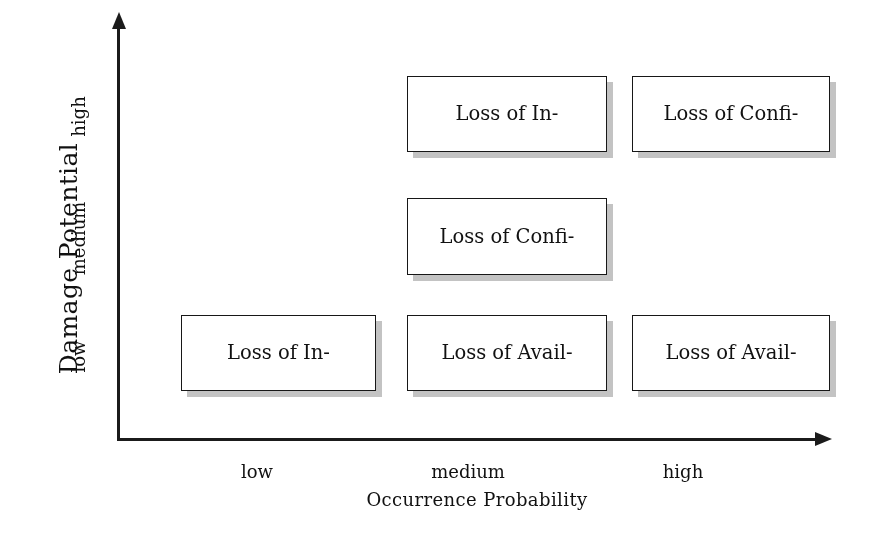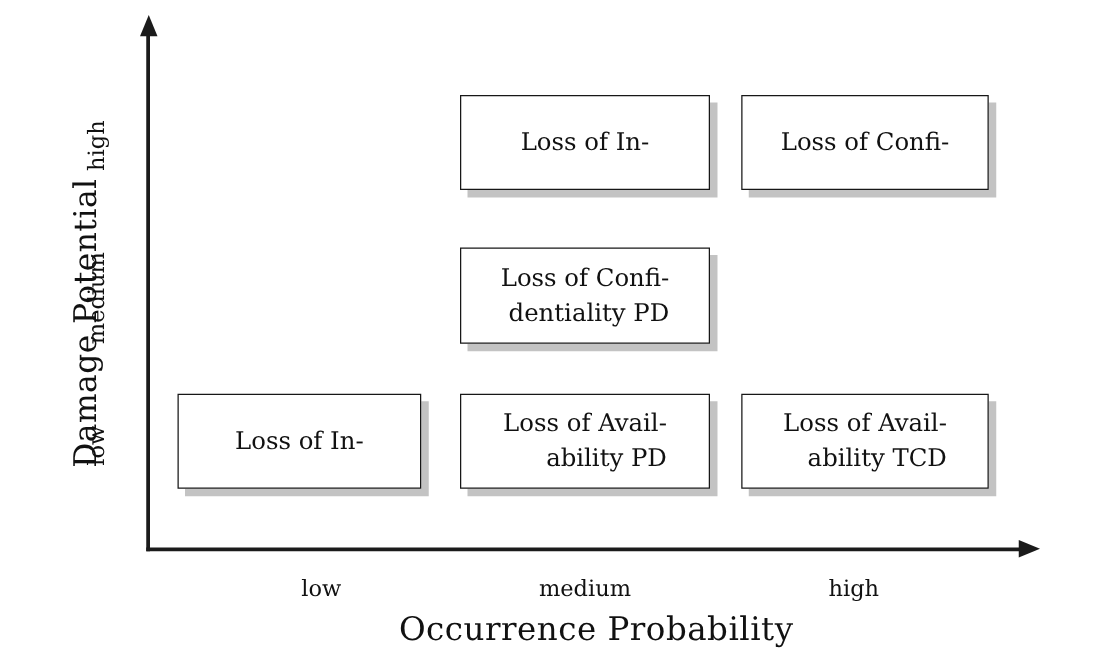--- a/index.html
+++ b/index.html
@@ -69,21 +69,21 @@
     font-size: 25px;
     letter-spacing: 0.4px;
     white-space: nowrap;
   }
   #x-axis-title {
     position: absolute;
     left: 187px;
     top: 489px;
     width: 580px;
     text-align: center;
-    font-size: 26px;
+    font-size: 18px;
     letter-spacing: 0.4px;
     white-space: nowrap;
   }
 
   
   .y-tick {
     position: absolute;
     width: 110px;
     text-align: center;
     transform: rotate(-90deg);
@@ -110,24 +110,25 @@
   
   .risk-box {
     position: absolute;
     box-sizing: border-box;
     background: #ffffff;
     border: 1.6px solid #171717;
     box-shadow: 6px 6px 0 0 #c3c3c3;
     display: flex;
     align-items: center;
     justify-content: center;
-    text-align: right;
+    text-align: left;
     font-size: 19.5px;
     line-height: 1.42;
     color: #111111;
+    margin-left: 39px;
   }
   .risk-box .line { display: block; white-space: nowrap; }
 
   
   .col-low    { left: 142px; width: 195px; }
   .col-medium { left: 368px; width: 200px; }
   .col-high   { left: 593px; width: 198px; }
 
   
   .row-high   { top: 76px;  height: 76px; }
@@ -163,37 +164,34 @@
 
   <div class="risk-box col-high row-high">
     <div>
       <span class="line">Loss of Confi-</span>
     </div>
   </div>
 
   <div class="risk-box col-medium row-medium">
     <div>
       <span class="line">Loss of Confi-</span>
-      <span class="line">dentiality PD</span>
     </div>
   </div>
 
   <div class="risk-box col-low row-low">
     <div>
       <span class="line">Loss of In-</span>
     </div>
   </div>
 
   <div class="risk-box col-medium row-low">
     <div>
       <span class="line">Loss of Avail-</span>
-      <span class="line">ability PD</span>
     </div>
   </div>
 
   <div class="risk-box col-high row-low">
     <div>
       <span class="line">Loss of Avail-</span>
-      <span class="line">ability TCD</span>
     </div>
   </div>
 
 </div>
 
 </body></html>

